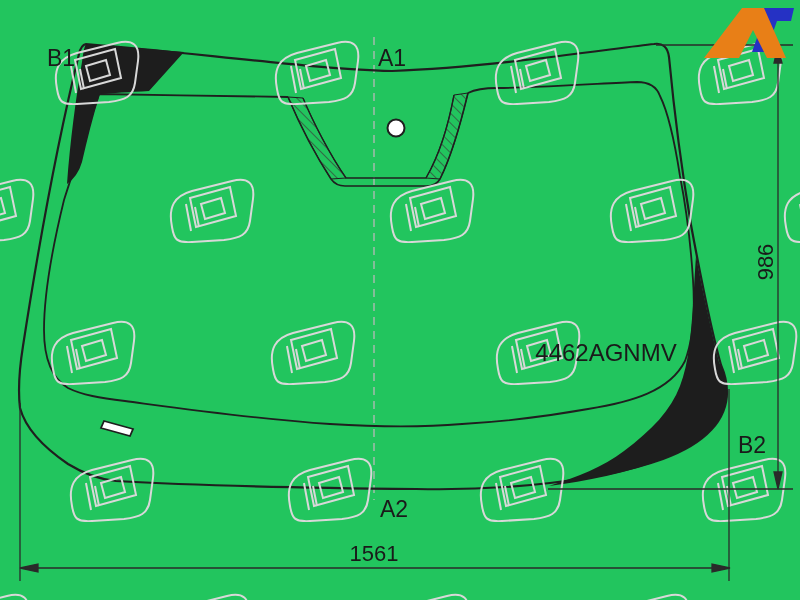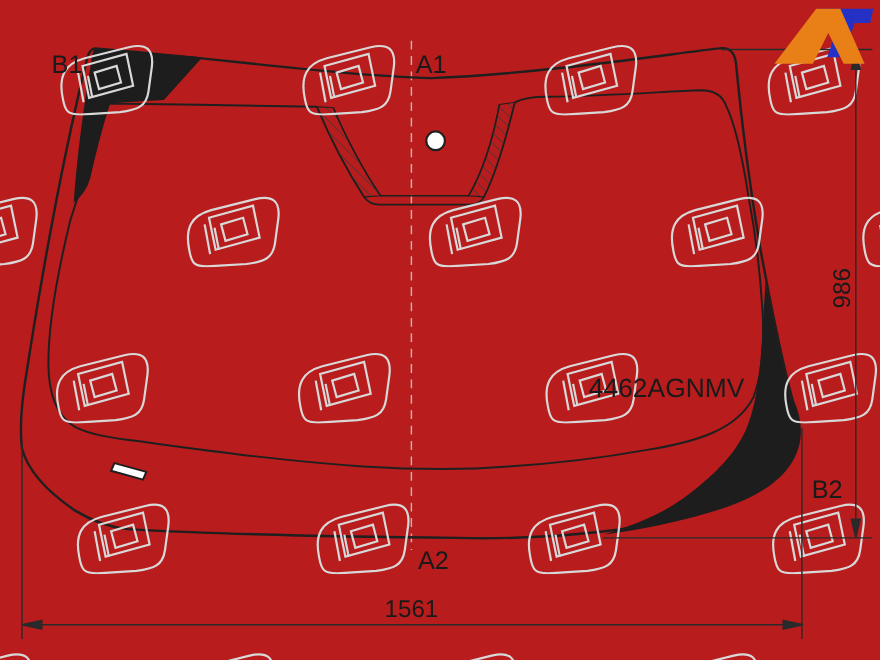--- a/index.html
+++ b/index.html
@@ -1,16 +1,16 @@
 <!DOCTYPE html>
 <html><head>
 <meta charset="utf-8">
 <style>
   html,body{margin:0;padding:0;background:#ffffff;}
-  .stage{position:relative;width:800px;height:600px;background:#b91c1c;overflow:hidden;
+  .stage{position:relative;width:800px;height:600px;background:#22c55e;overflow:hidden;
          font-family:"Liberation Sans", sans-serif;}
   svg{display:block;}
   text{font-family:"Liberation Sans", sans-serif;fill:#1a1a1a;}
   .zone-label{font-size:23px;}
   .dim-label{font-size:22px;}
   .part-label{font-size:24px;}
 </style>
 </head>
 <body>
 

